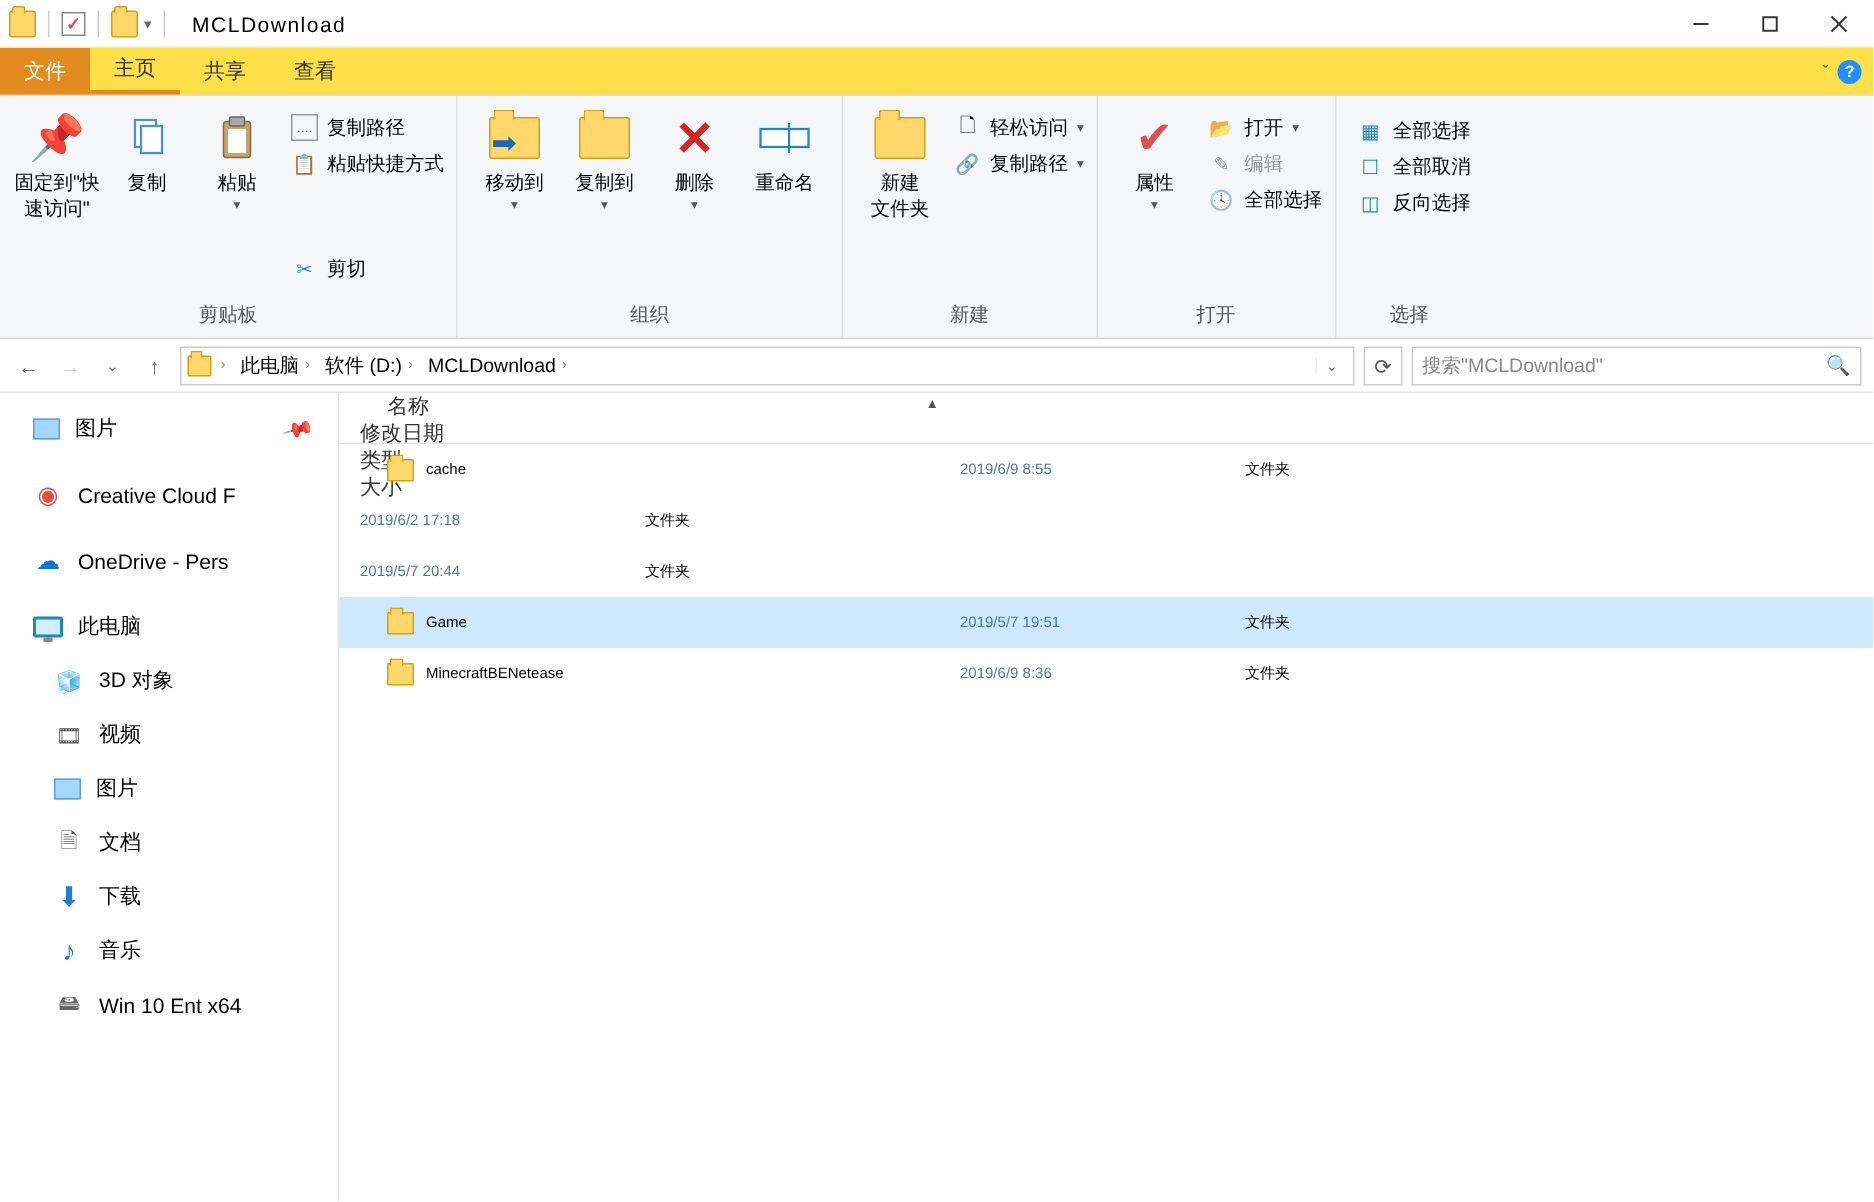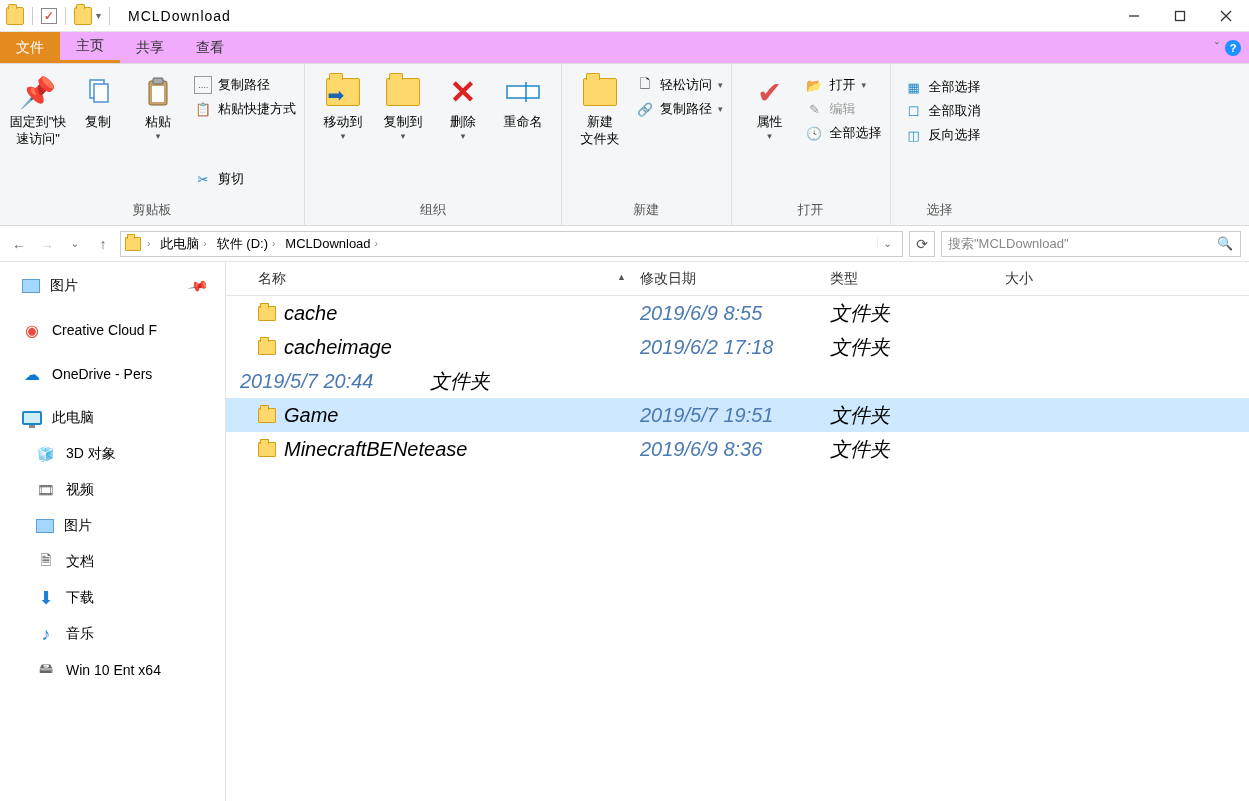--- a/index.html
+++ b/index.html
@@ -13,21 +13,21 @@
 .titlebar .sep { width:1px; height:18px; background:#ccc; margin:0 4px; }
 .titlebar .chk { width:16px; height:16px; border:1px solid #888; display:flex; align-items:center; justify-content:center; color:#d9534f; font-size:12px; font-weight:bold; }
 .titlebar .caret-down { font-size:10px; color:#666; }
 .titlebar .title { padding-left: 8px; font-size: 14px; letter-spacing: 1px; }
 .titlebar .spacer { flex: 1; }
 .titlebar .winbtns { display: flex; }
 .titlebar .winbtn { width: 46px; height: 32px; display: flex; align-items: center; justify-content: center; font-size: 14px; }
 .titlebar .winbtn svg { width: 12px; height: 12px; }
 
 
-.tabs { height: 32px; background: #f0abfc; display: flex; align-items: stretch; border-bottom: 1px solid #dadada; }
+.tabs { height: 32px; background: #fde047; display: flex; align-items: stretch; border-bottom: 1px solid #dadada; }
 .tab { padding: 0 16px; display: flex; align-items: center; font-size: 14px; color: #333; }
 .tab.file { background: #e38b1e; color: #fff; font-weight: normal; }
 .tab.active { border-bottom: 3px solid #e38b1e; }
 .tabs .right { margin-left: auto; display:flex; align-items:center; padding-right:8px; gap:6px;}
 .tabs .right .help { width:16px; height:16px; border-radius:50%; background:#1e90ff; color:#fff; font-size:11px; display:flex; align-items:center; justify-content:center; font-weight:bold;}
 .tabs .right .chevron { color:#666; font-size:12px; }
 
 
 .ribbon { height: 162px; background: #f5f6f7; display: flex; border-bottom: 1px solid #dadada; }
 .group { border-right: 1px solid #e0e0e0; display: flex; flex-direction: column; align-items: center; padding: 4px 8px 2px 8px; }
@@ -61,29 +61,29 @@
 
 .content { display: flex; height: calc(801px - 32px - 32px - 162px - 36px); }
 .sidebar { width: 226px; border-right: 1px solid #e5e5e5; overflow: hidden; padding-top: 6px; }
 .sidebar .item { display: flex; align-items: center; height: 36px; padding-left: 36px; gap: 10px; font-size: 14px; white-space: nowrap; }
 .sidebar .item.top { padding-left: 22px; }
 .sidebar .item .pin { margin-left:auto; margin-right:18px; color:#666; font-size:14px; transform:rotate(30deg);}
 .sidebar .item .icon { width: 20px; height: 20px; display: flex; align-items: center; justify-content: center; flex-shrink:0; }
 .sidebar hr { border:none; height:8px; }
 
 .filepane { flex: 1; }
-.cols { display: flex; height: 34px; border-bottom: 1px solid #e5e5e5; font-size: 14px; color: #333; }
+.cols { display: flex; height: 34px; border-bottom: 1px solid #e5e5e5; font-size: 14px; color: #333; flex-direction: column; }
 .cols .c { padding-left: 14px; display:flex; align-items:center; gap:6px;}
 .cols .sortarrow { font-size:9px; color:#555; position:relative; top:-2px;}
 .c-name { width: 400px; }
 .c-date { width: 190px; }
 .c-type { width: 175px; }
 .c-size { width: 120px; }
 .rows { }
-.row { display: flex; height: 34px; align-items: center; font-size: 20px; font-style: italic; }
+.row { display: flex; height: 34px; align-items: center; font-size: 10px; }
 .row.selected { background: #cde8ff; }
 .row .c { padding-left: 14px; display:flex; align-items:center; gap:8px; }
 .row .folder-sm { width:18px; height:15px; background:#ffd86b; border:1px solid #d4a017; border-radius:1px; position:relative; flex-shrink:0;}
 .row .folder-sm::before { content:""; position:absolute; top:-4px; left:1px; width:7px; height:4px; background:#ffd86b; border:1px solid #d4a017; border-bottom:none; border-radius:1px 1px 0 0;}
 .row .date { color:#4a7ab0; }
 
 
 .monitor { width:20px; height:14px; border:2px solid #1e88c7; background:#cfefff; border-radius:2px; position:relative;}
 .monitor::after { content:""; position:absolute; bottom:-5px; left:5px; width:6px; height:3px; background:#888;}
 </style>
@@ -389,24 +389,20 @@
         <div class="row">
           <div class="c c-name" style="padding-left:32px;">
             <span class="folder-sm"></span>
             <span>cache</span>
           </div>
           <div class="c c-date date">2019/6/9 8:55</div>
           <div class="c c-type">文件夹</div>
           <div class="c c-size"></div>
         </div>
         <div class="row">
-          <div class="c c-name" style="padding-left:32px;">
-            <span class="folder-sm"></span>
-            <span>cacheimage</span>
-          </div>
           <div class="c c-date date">2019/6/2 17:18</div>
           <div class="c c-type">文件夹</div>
           <div class="c c-size"></div>
         </div>
         <div class="row">
           <div class="c c-date date">2019/5/7 20:44</div>
           <div class="c c-type">文件夹</div>
           <div class="c c-size"></div>
         </div>
         <div class="row selected">

